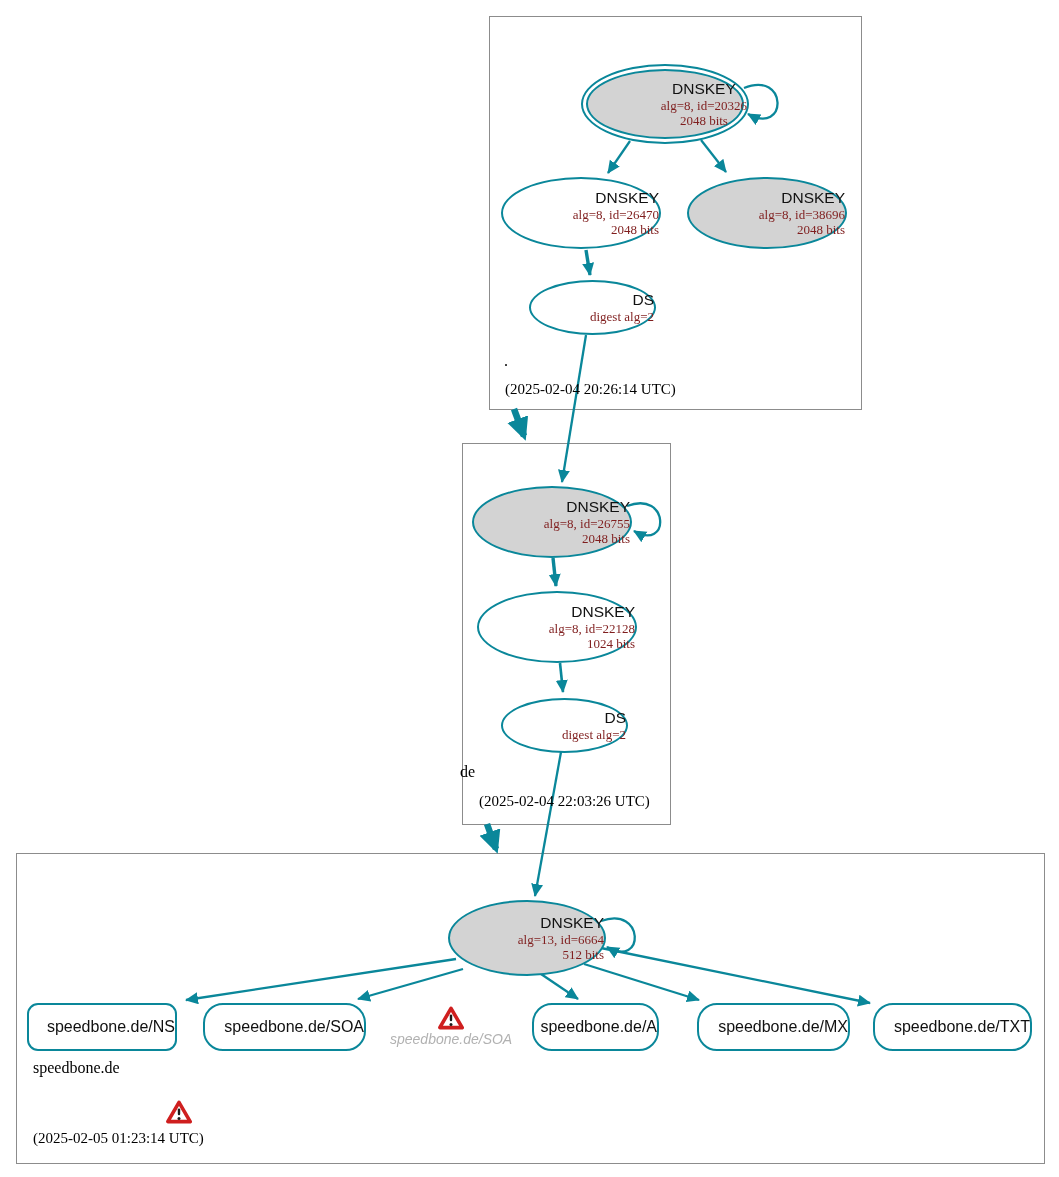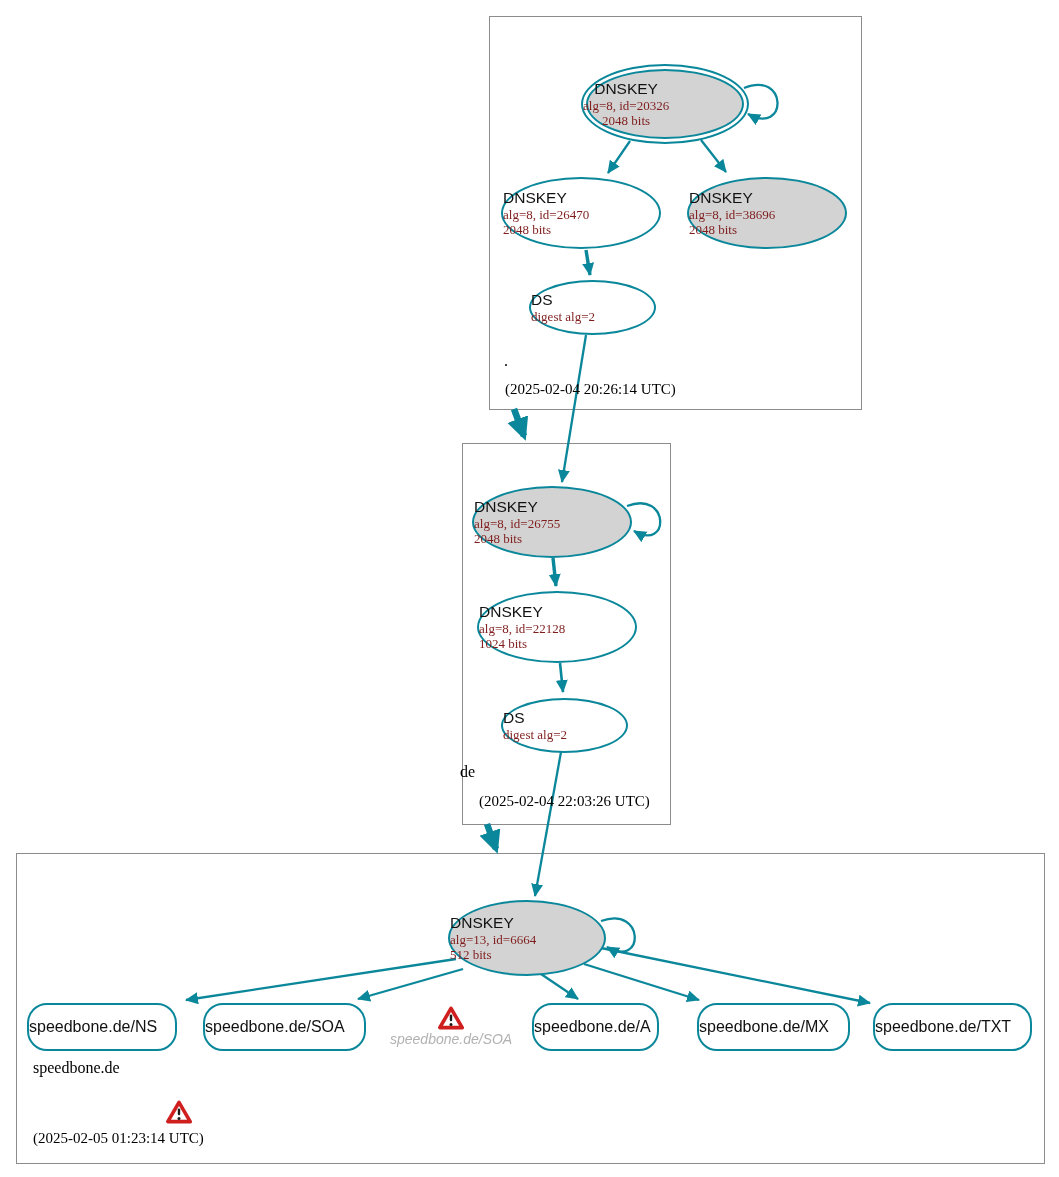--- a/index.html
+++ b/index.html
@@ -1,20 +1,20 @@
 <!DOCTYPE html>
 <html><head>
 <meta charset="utf-8">
 <style>
   html,body{margin:0;padding:0;background:#ffffff;}
   #stage{position:relative;width:1059px;height:1177px;background:#ffffff;
          font-family:"Liberation Sans",sans-serif;overflow:hidden;}
   .cluster{position:absolute;border:1px solid #8c8c8c;background:transparent;z-index:0;}
   #edges{position:absolute;left:0;top:0;width:1059px;height:1177px;z-index:1;}
-  .node{position:absolute;z-index:2;display:flex;flex-direction:column;align-items:flex-start;
+  .node{position:absolute;z-index:2;display:flex;flex-direction:column;align-items:flex-end;
         justify-content:center;text-align:center;box-sizing:border-box;}
   .ellipse{border:2.3px solid #0a879a;border-radius:50%;background:#ffffff;}
   .fillgray{background:#d3d3d3;}
   .dblwrap{border:2.3px solid #0a879a;border-radius:50%;background:#ffffff;}
   .dblinner{position:absolute;left:3px;top:3px;right:3px;bottom:3px;border:2.3px solid #0a879a;
             border-radius:50%;background:#d3d3d3;z-index:0;}
   .dbltext{position:relative;z-index:1;display:flex;flex-direction:column;align-items:center;}
   .rrset{border:2.3px solid #0a879a;border-radius:20px;background:#ffffff;
          font-size:16px;color:#111;}
   .ntitle{font-family:"Liberation Sans",sans-serif;font-size:15.5px;color:#111;line-height:1.15;}
@@ -114,21 +114,21 @@
 
   <div class="zlabel" style="left:460px;top:763px;">de</div>
   <div class="zstamp" style="left:479px;top:793px;">(2025-02-04 22:03:26 UTC)</div>
 
   <div class="node ellipse fillgray" style="left:448px;top:900px;width:158px;height:76px;">
     <span class="ntitle">DNSKEY</span>
     <span class="ndetail">alg=13, id=6664</span>
     <span class="ndetail">512 bits</span>
   </div>
 
-  <div class="node rrset" style="left:27px;top:1003px;width:150px;height:48px;">
+  <div class="node rrset" style="left:27px;top:1003px;width:150px;height:48px;border-radius:11px;">
     <span>speedbone.de/NS</span>
   </div>
 
   <div class="node rrset" style="left:203px;top:1003px;width:163px;height:48px;">
     <span>speedbone.de/SOA</span>
   </div>
 
   <svg class="warnicon" style="left:438px;top:1006px;" width="26" height="24" viewBox="0 0 32 30">
     <path d="M16 3 L30 27 L2 27 Z" fill="#ffffff" stroke="#cf1f1f" stroke-width="4.5" stroke-linejoin="round"></path>
     <rect x="14.5" y="10.5" width="3" height="8.5" rx="1.5" fill="#1a1a1a"></rect>

